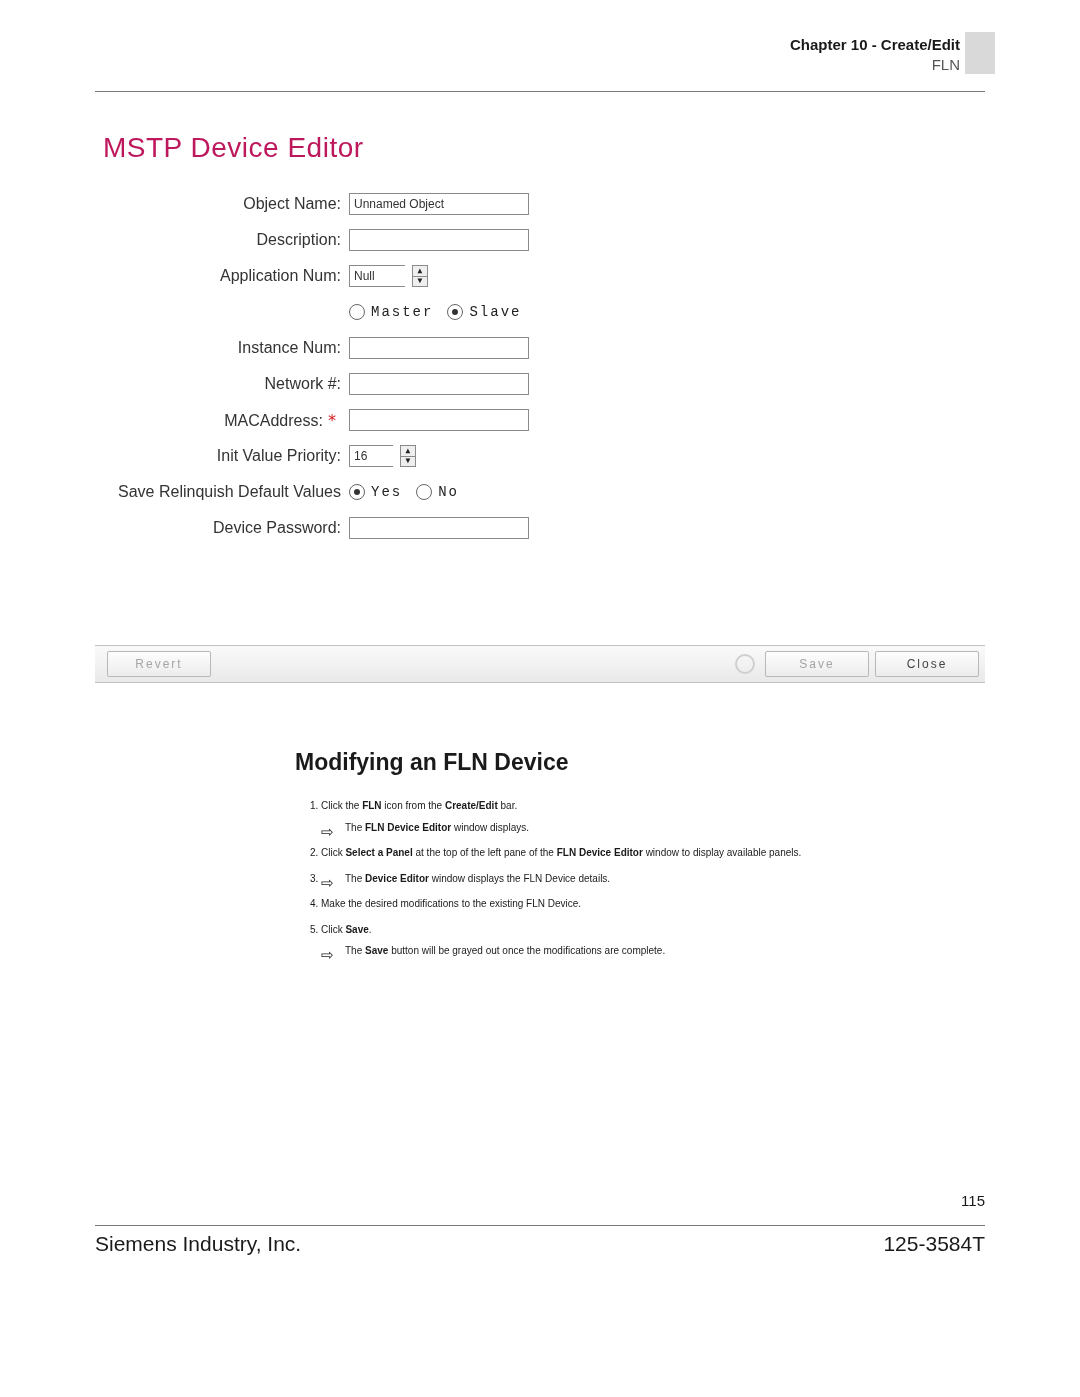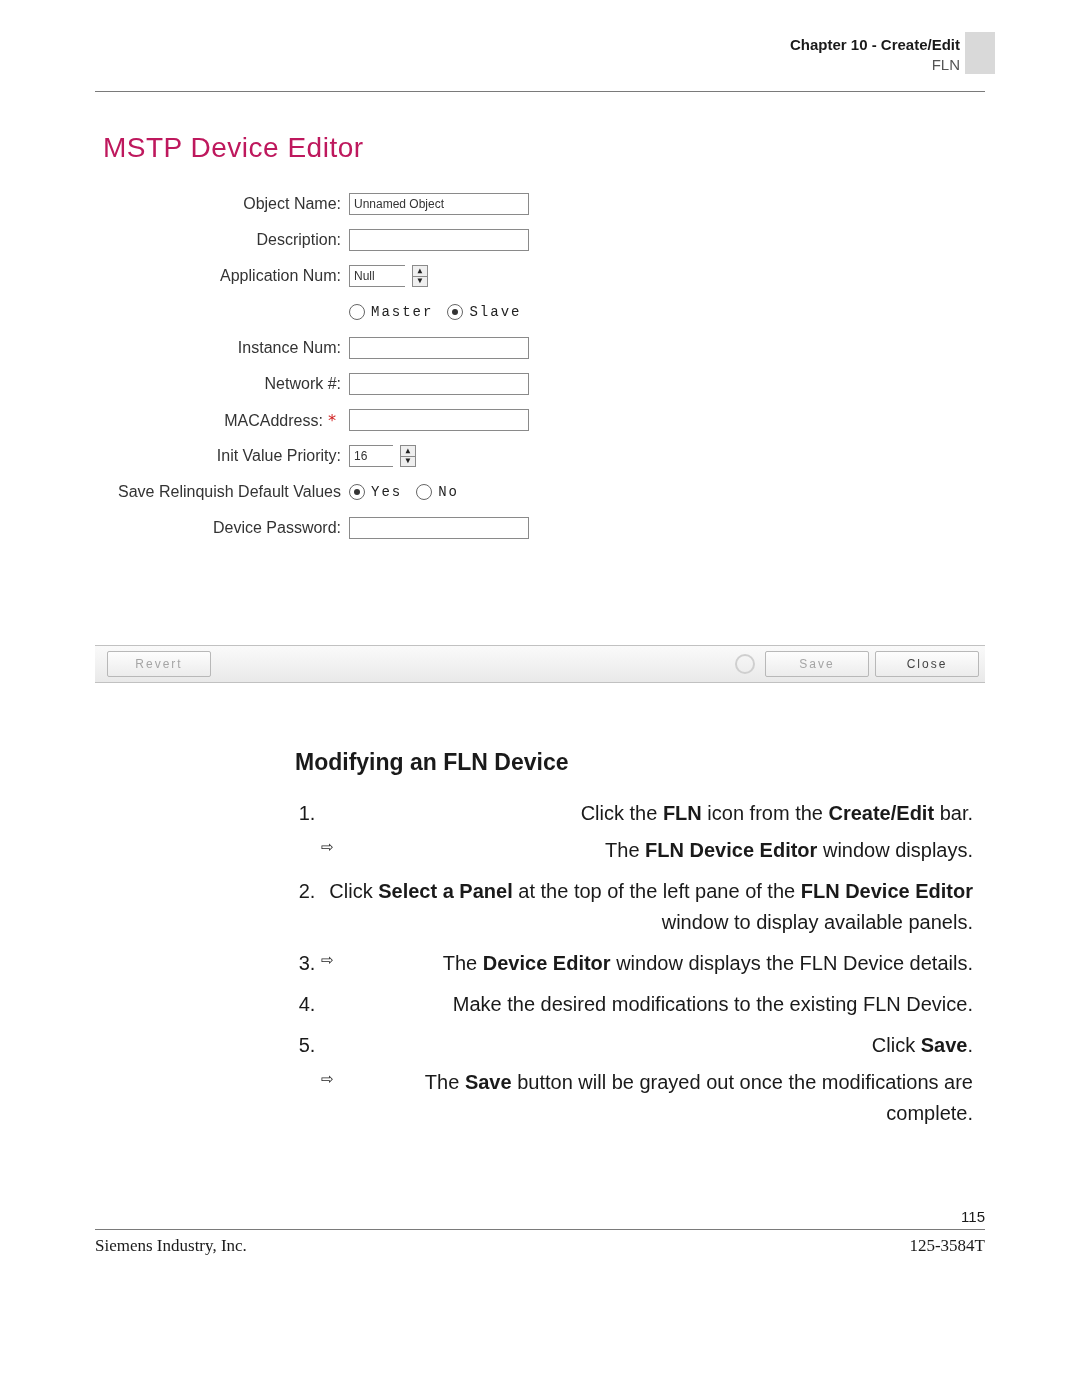--- a/index.html
+++ b/index.html
@@ -169,23 +169,22 @@
 
   
   .section-title {
     font-size: 23px;
     font-weight: 700;
     margin: 66px 0 22px 200px;
   }
   ol.steps {
     margin: 0 12px 0 200px;
     padding-left: 26px;
-    font-size: 20px;
+    font-size: 10px;
     line-height: 1.55;
-    text-align: right;
   }
   ol.steps > li { margin-bottom: 10px; }
   ol.steps b { font-weight:700; }
   .result {
     list-style:none;
     margin: 6px 0 0 0;
     padding-left: 24px;
     position:relative;
   }
   .result::before{
@@ -193,29 +192,28 @@
     position:absolute; left:0; top:0;
     font-size:15px; color:#222;
   }
 
   
   .footer {
     position:absolute;
     left:95px; right:95px; bottom:46px;
   }
   .footer .pnum {
-    text-align:right; font-size:15px; margin-bottom:4px;
+    text-align:right; font-size:15px; margin-bottom:16px;
   }
   .footer hr {
     border:none; border-top:1px solid #7a7a7a; margin:0 0 6px 0;
   }
   .footer .row {
     display:flex; justify-content:space-between;
-    font-size:17px;
-    font-family:Liberation Serif, serif;
+    font-size:21px;
   }
 </style>
 </head>
 <body>
 
 <div class="page">
 
   <div class="header">
     <div class="header-block"></div>
     <div class="header-text">

